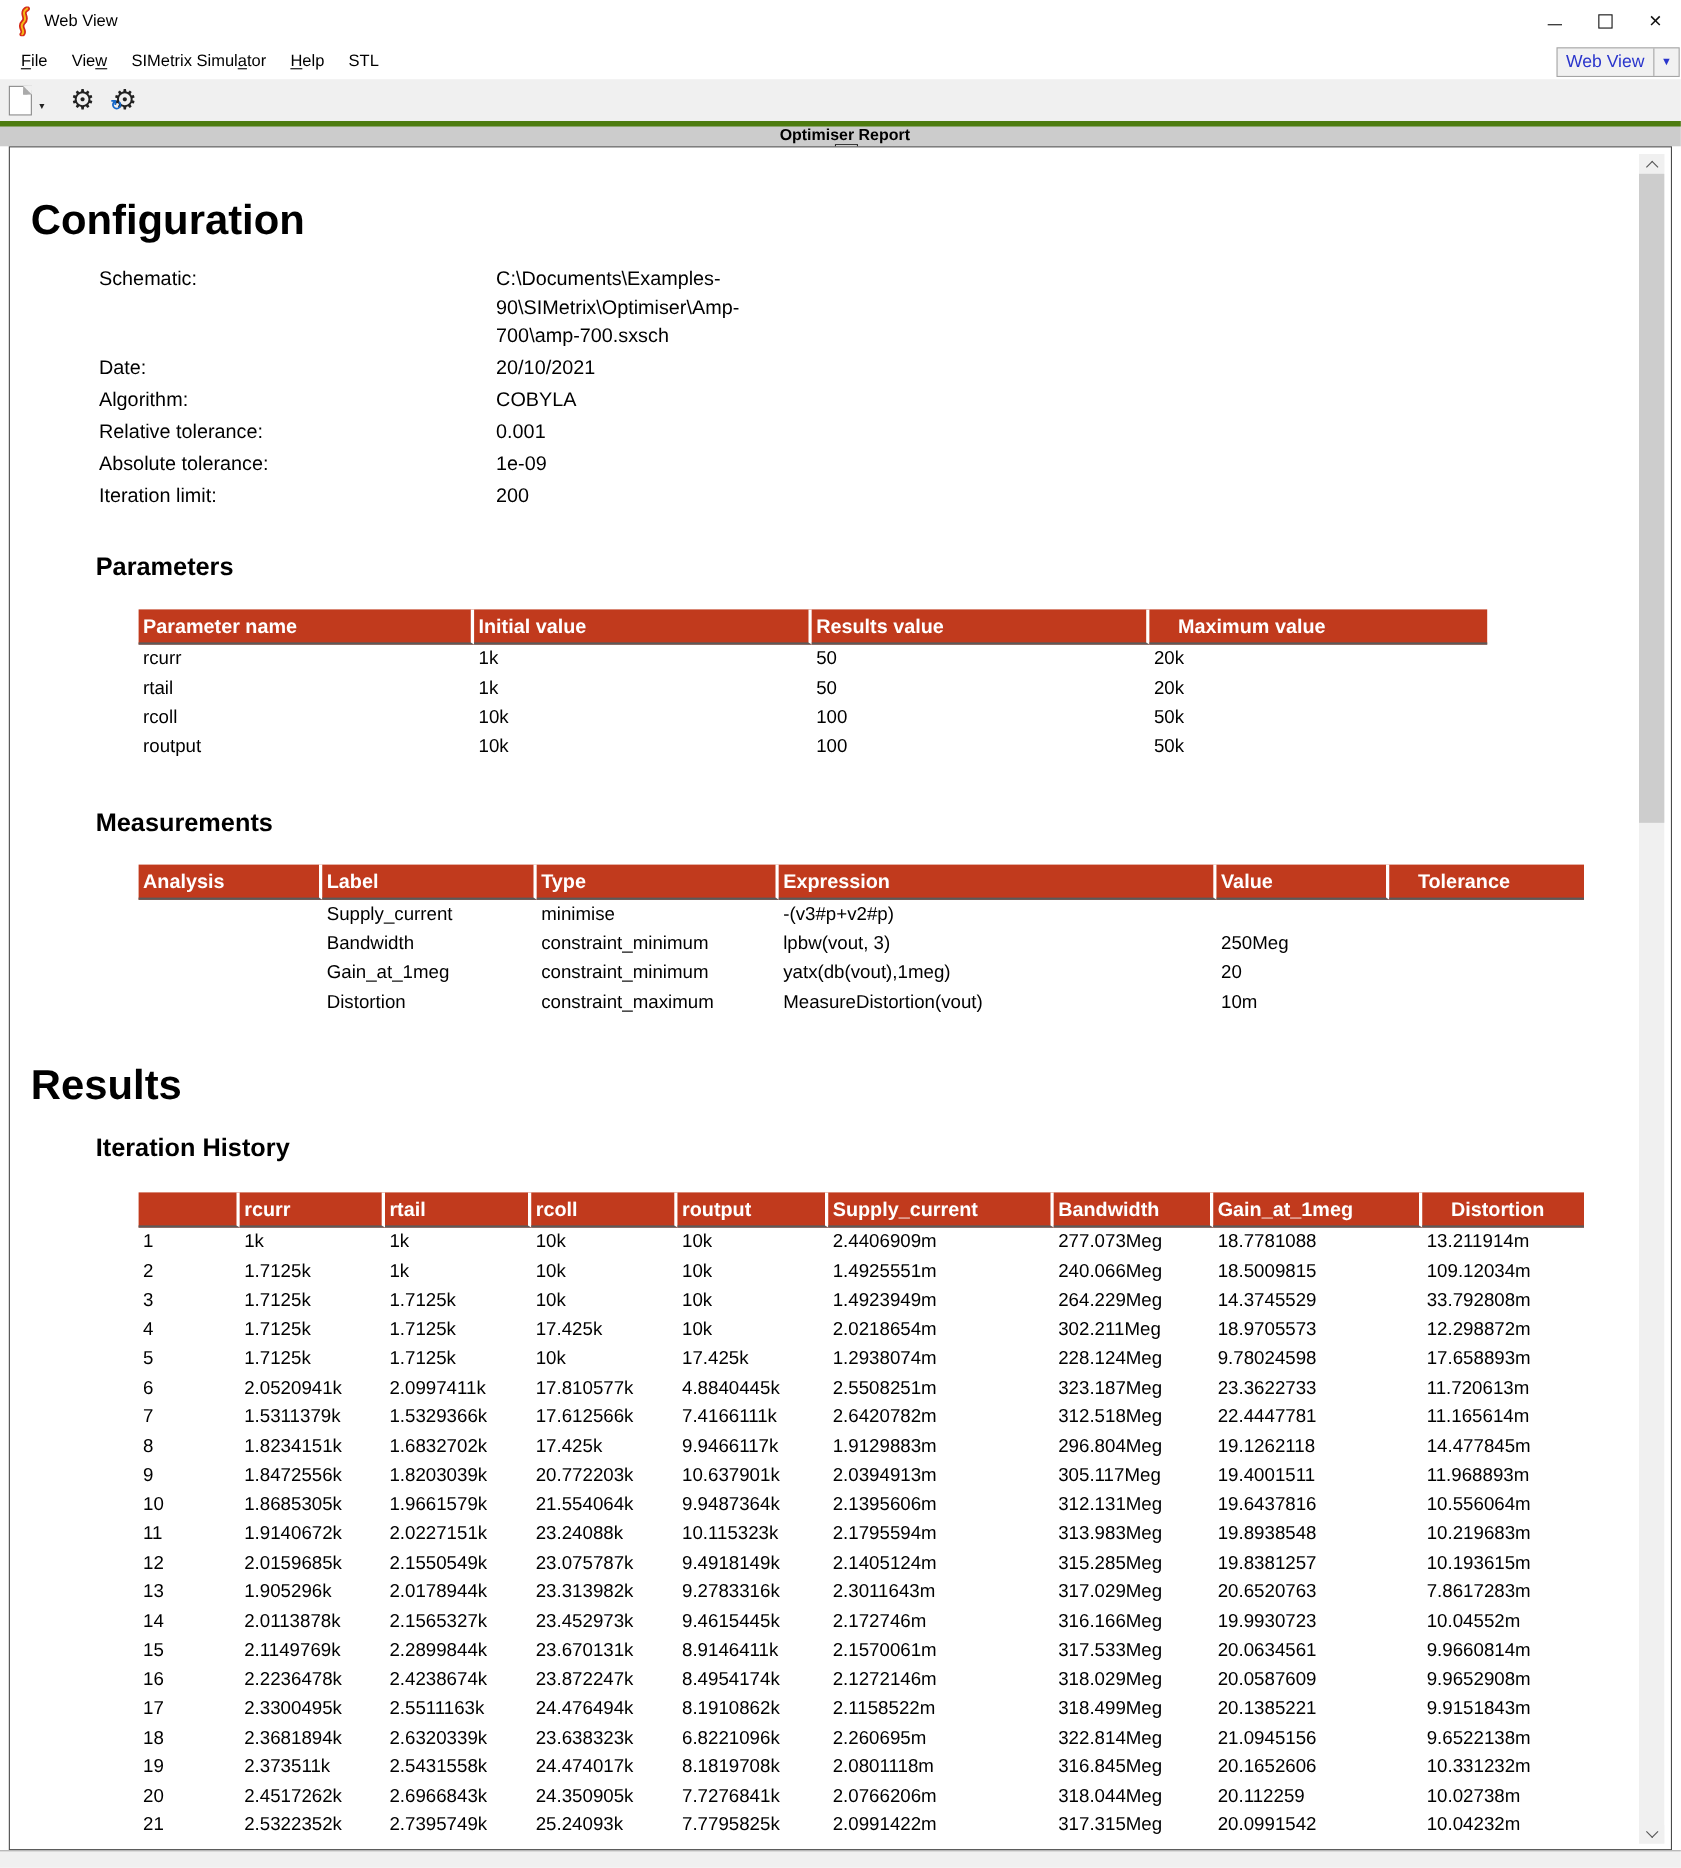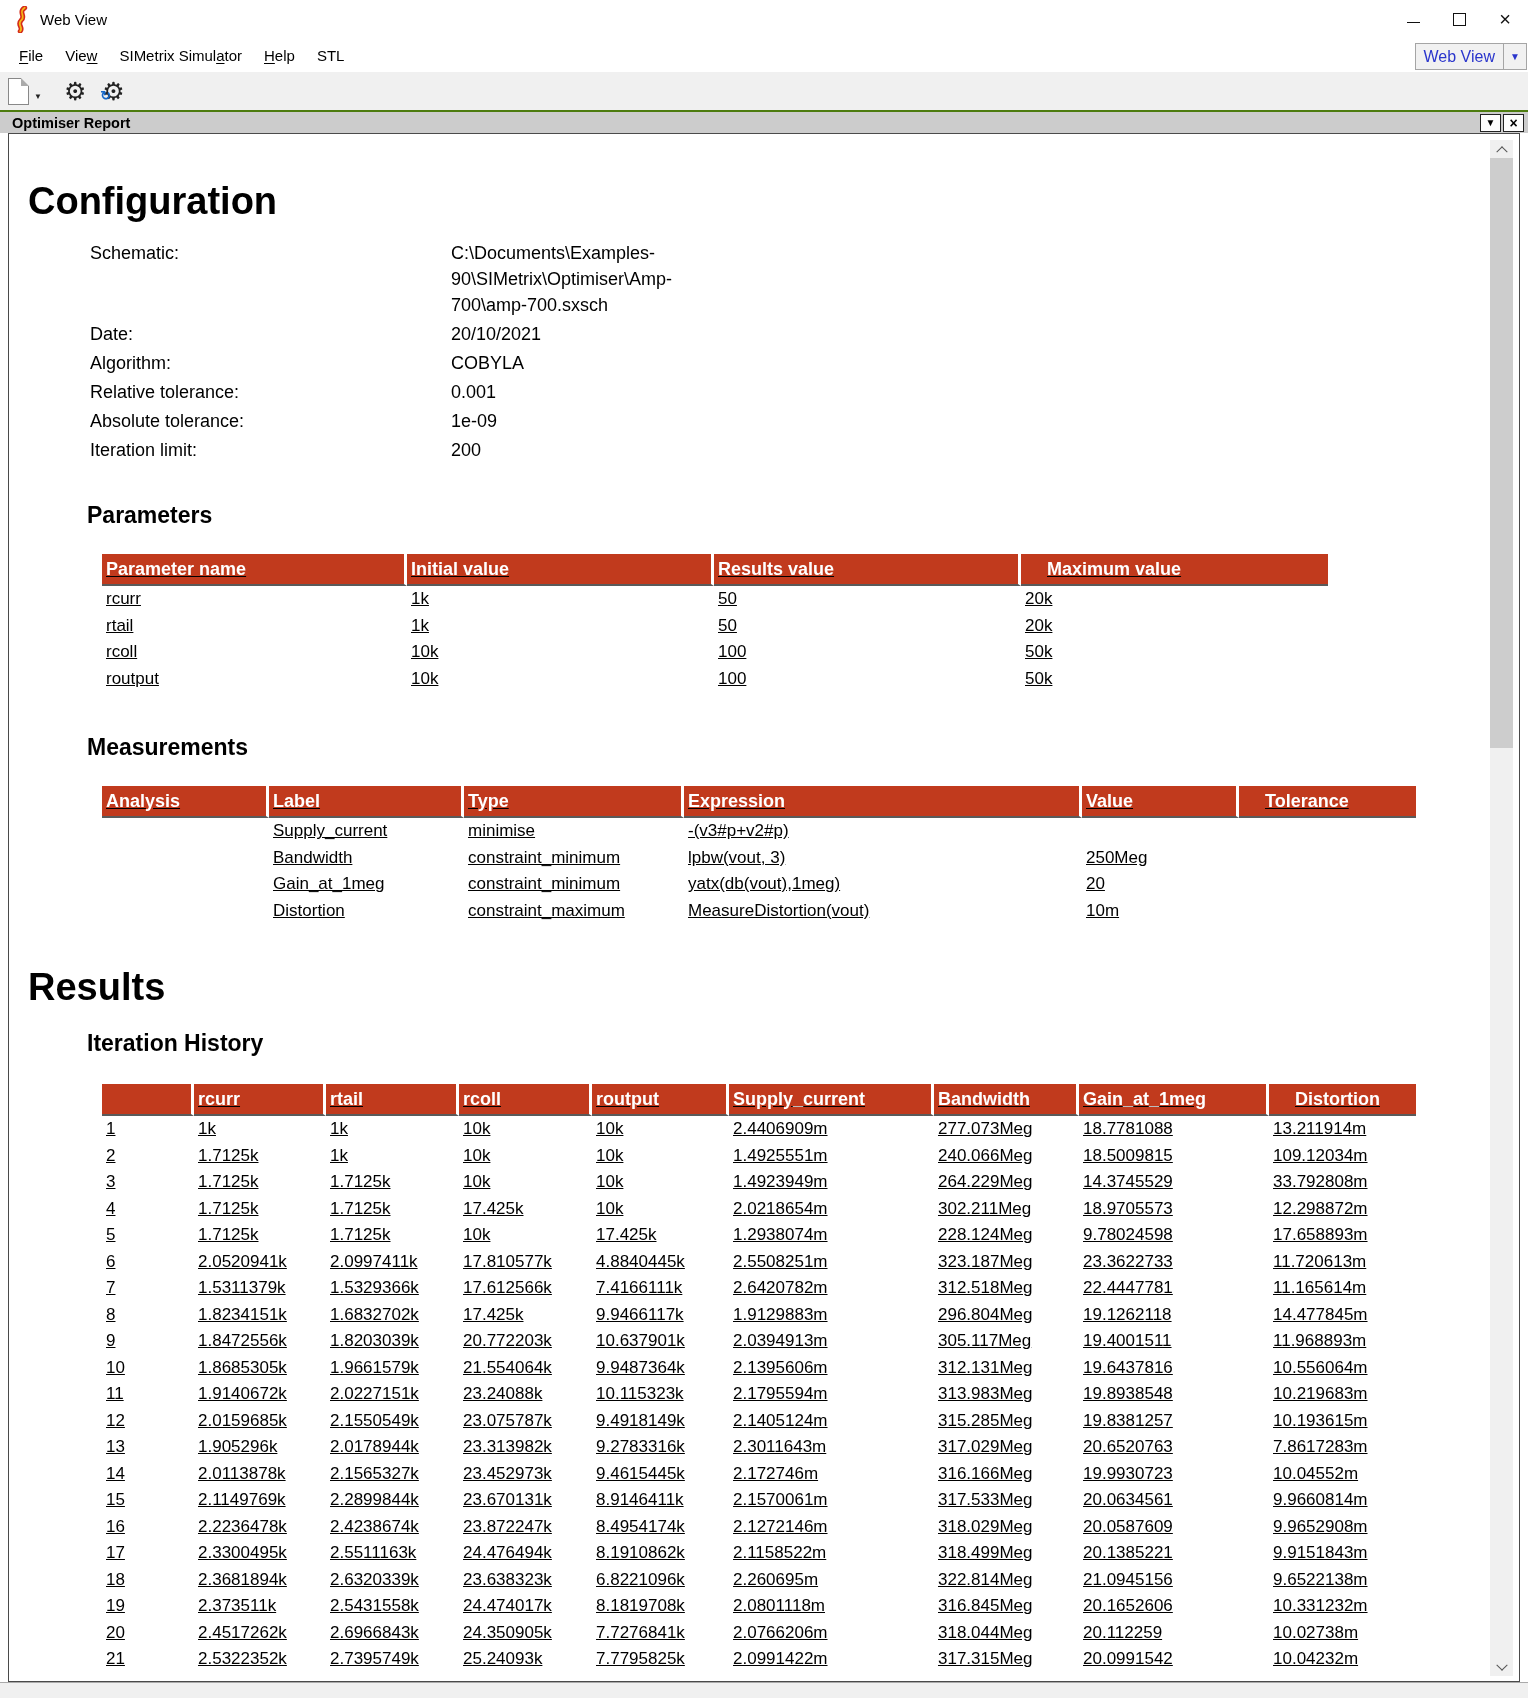--- a/index.html
+++ b/index.html
@@ -26,40 +26,40 @@
   .toolbar{position:absolute;top:72px;left:0;right:0;height:38px;background:#f0f0f0;
            display:flex;align-items:center;padding-left:8px;}
   .newdoc{width:19px;height:25px;background:#fff;border:1px solid #888;position:relative;}
   .newdoc:before{content:"";position:absolute;top:-1px;right:-1px;border:4px solid #f0f0f0;
                  border-left-color:#aaa;border-bottom-color:#aaa;}
   .tb-dd{font-size:8px;color:#222;margin:10px 6px 0 5px;}
   .gear{font-size:25px;line-height:25px;color:#222;margin-left:16px;position:relative;}
   .gear .refresh{position:absolute;left:-2px;bottom:-4px;font-size:13px;color:#1668c9;font-weight:bold;}
   
   .report-bar{position:absolute;top:110px;left:0;right:0;height:23px;background:#ccc;
-              border-top:2px solid #4d7c0f;display:flex;align-items:center;
-              padding:0 4px 0 12px;font-size:14.5px;font-weight:bold;box-sizing:border-box;}
+              border-top:5px solid #4d7c0f;display:flex;align-items:center;
+              padding:0 4px 0 12px;font-size:14.5px;font-weight:bold;box-sizing:border-box;flex-direction:column;}
   .rb-spacer{flex:1;}
   .rb-btn{width:19px;height:16px;background:#fdfdfd;border:1px solid #222;margin-left:2px;
           display:flex;align-items:center;justify-content:center;font-size:10px;color:#000;}
   .rb-btn.close{font-size:14px;font-weight:bold;}
   
   .pane{position:absolute;top:133px;left:8px;width:1512px;height:1549px;background:#fff;
         border:1px solid #4a4a4a;box-sizing:border-box;overflow:hidden;}
   .doc{position:absolute;top:0;left:0;right:34px;}
   h1{font-size:38px;font-weight:bold;margin:0 0 0 19px;line-height:34px;}
   h2{font-size:23px;font-weight:bold;margin:0 0 0 78px;line-height:26px;}
   #h1-config{padding-top:50px;}
   
   .cfg{margin:22px 0 0 81px;border-collapse:collapse;font-size:18px;}
   .cfg td{vertical-align:top;line-height:26px;padding:0 0 3px 0;}
   .cfg td:first-child{width:361px;}
   .cfg td:last-child{width:272px;word-wrap:break-word;}
   
-  table.rpt{border-collapse:separate;border-spacing:0;table-layout:fixed;margin-left:93px;font-size:17px;text-decoration:underline;}
+  table.rpt{border-collapse:separate;border-spacing:0;table-layout:fixed;margin-left:117px;font-size:17px;}
   table.rpt th{background:#c13a1d;color:#fff;text-align:left;font-size:18px;font-weight:bold;
                padding:3px 4px;height:24px;border-right:3px solid #fff;
                border-bottom:2px solid #5a5a5a;overflow:hidden;white-space:nowrap;}
   table.rpt th:last-child{border-right:none;padding-left:26px;}
   table.rpt tr.grp th{border-bottom:3px solid #fff;}
   table.rpt td{height:26.5px;padding:0 4px;white-space:nowrap;overflow:hidden;}
   #params-table{margin-top:26px;}
   #meas-table{margin-top:26px;}
   #iter-table{margin-top:28px;}
   #h2-params{margin-top:36px;}

